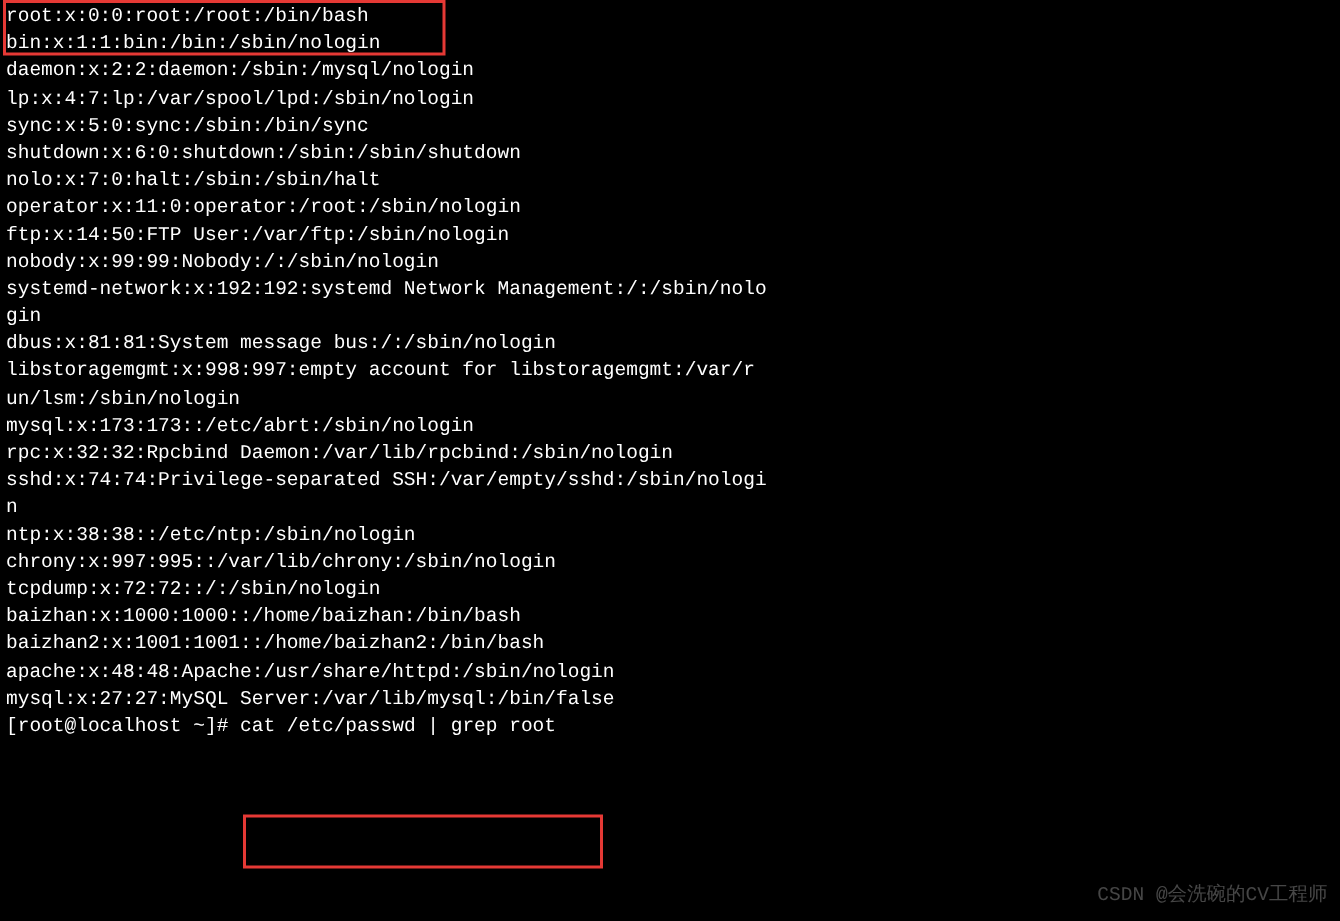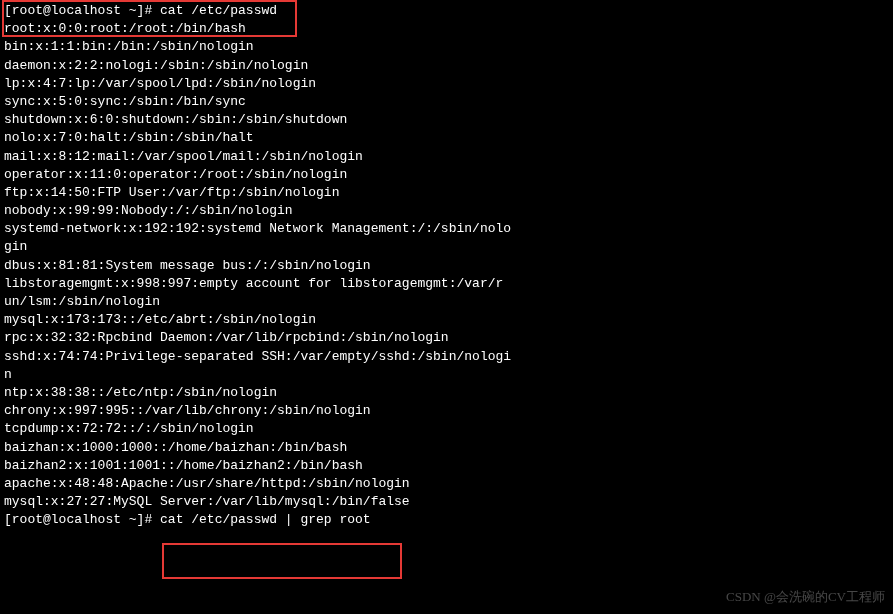--- a/index.html
+++ b/index.html
@@ -26,37 +26,35 @@
       position: absolute;
       border: 2px solid #e53935;
       pointer-events: none;
     }
     .watermark {
       position: absolute;
       bottom: 8px;
       right: 8px;
       color: rgba(200,200,200,0.35);
       font-size: 13px;
-      font-family: Liberation Serif, serif;
+      font-family: Liberation Mono, monospace;
     }
   </style>
 </head>
 <body>
 
 <div>
-  <div class="line"><span>[root@localhost ~]#</span><span> cat /etc/passwd</span></div>
   <div class="line">root:x:0:0:root:/root:/bin/bash</div>
   <div id="body-lines">
       <div class="line">bin:x:1:1:bin:/bin:/sbin/nologin</div>
-      <div class="line">daemon:x:2:2:nologi:/sbin:/sbin/nologin</div>
+      <div class="line">daemon:x:2:2:daemon:/sbin:/mysql/nologin</div>
       <div class="line">lp:x:4:7:lp:/var/spool/lpd:/sbin/nologin</div>
       <div class="line">sync:x:5:0:sync:/sbin:/bin/sync</div>
       <div class="line">shutdown:x:6:0:shutdown:/sbin:/sbin/shutdown</div>
       <div class="line">nolo:x:7:0:halt:/sbin:/sbin/halt</div>
-      <div class="line">mail:x:8:12:mail:/var/spool/mail:/sbin/nologin</div>
       <div class="line">operator:x:11:0:operator:/root:/sbin/nologin</div>
       <div class="line">ftp:x:14:50:FTP User:/var/ftp:/sbin/nologin</div>
       <div class="line">nobody:x:99:99:Nobody:/:/sbin/nologin</div>
       <div class="line">systemd-network:x:192:192:systemd Network Management:/:/sbin/nolo</div>
       <div class="line">gin</div>
       <div class="line">dbus:x:81:81:System message bus:/:/sbin/nologin</div>
       <div class="line">libstoragemgmt:x:998:997:empty account for libstoragemgmt:/var/r</div>
       <div class="line">un/lsm:/sbin/nologin</div>
       <div class="line">mysql:x:173:173::/etc/abrt:/sbin/nologin</div>
       <div class="line">rpc:x:32:32:Rpcbind Daemon:/var/lib/rpcbind:/sbin/nologin</div>

